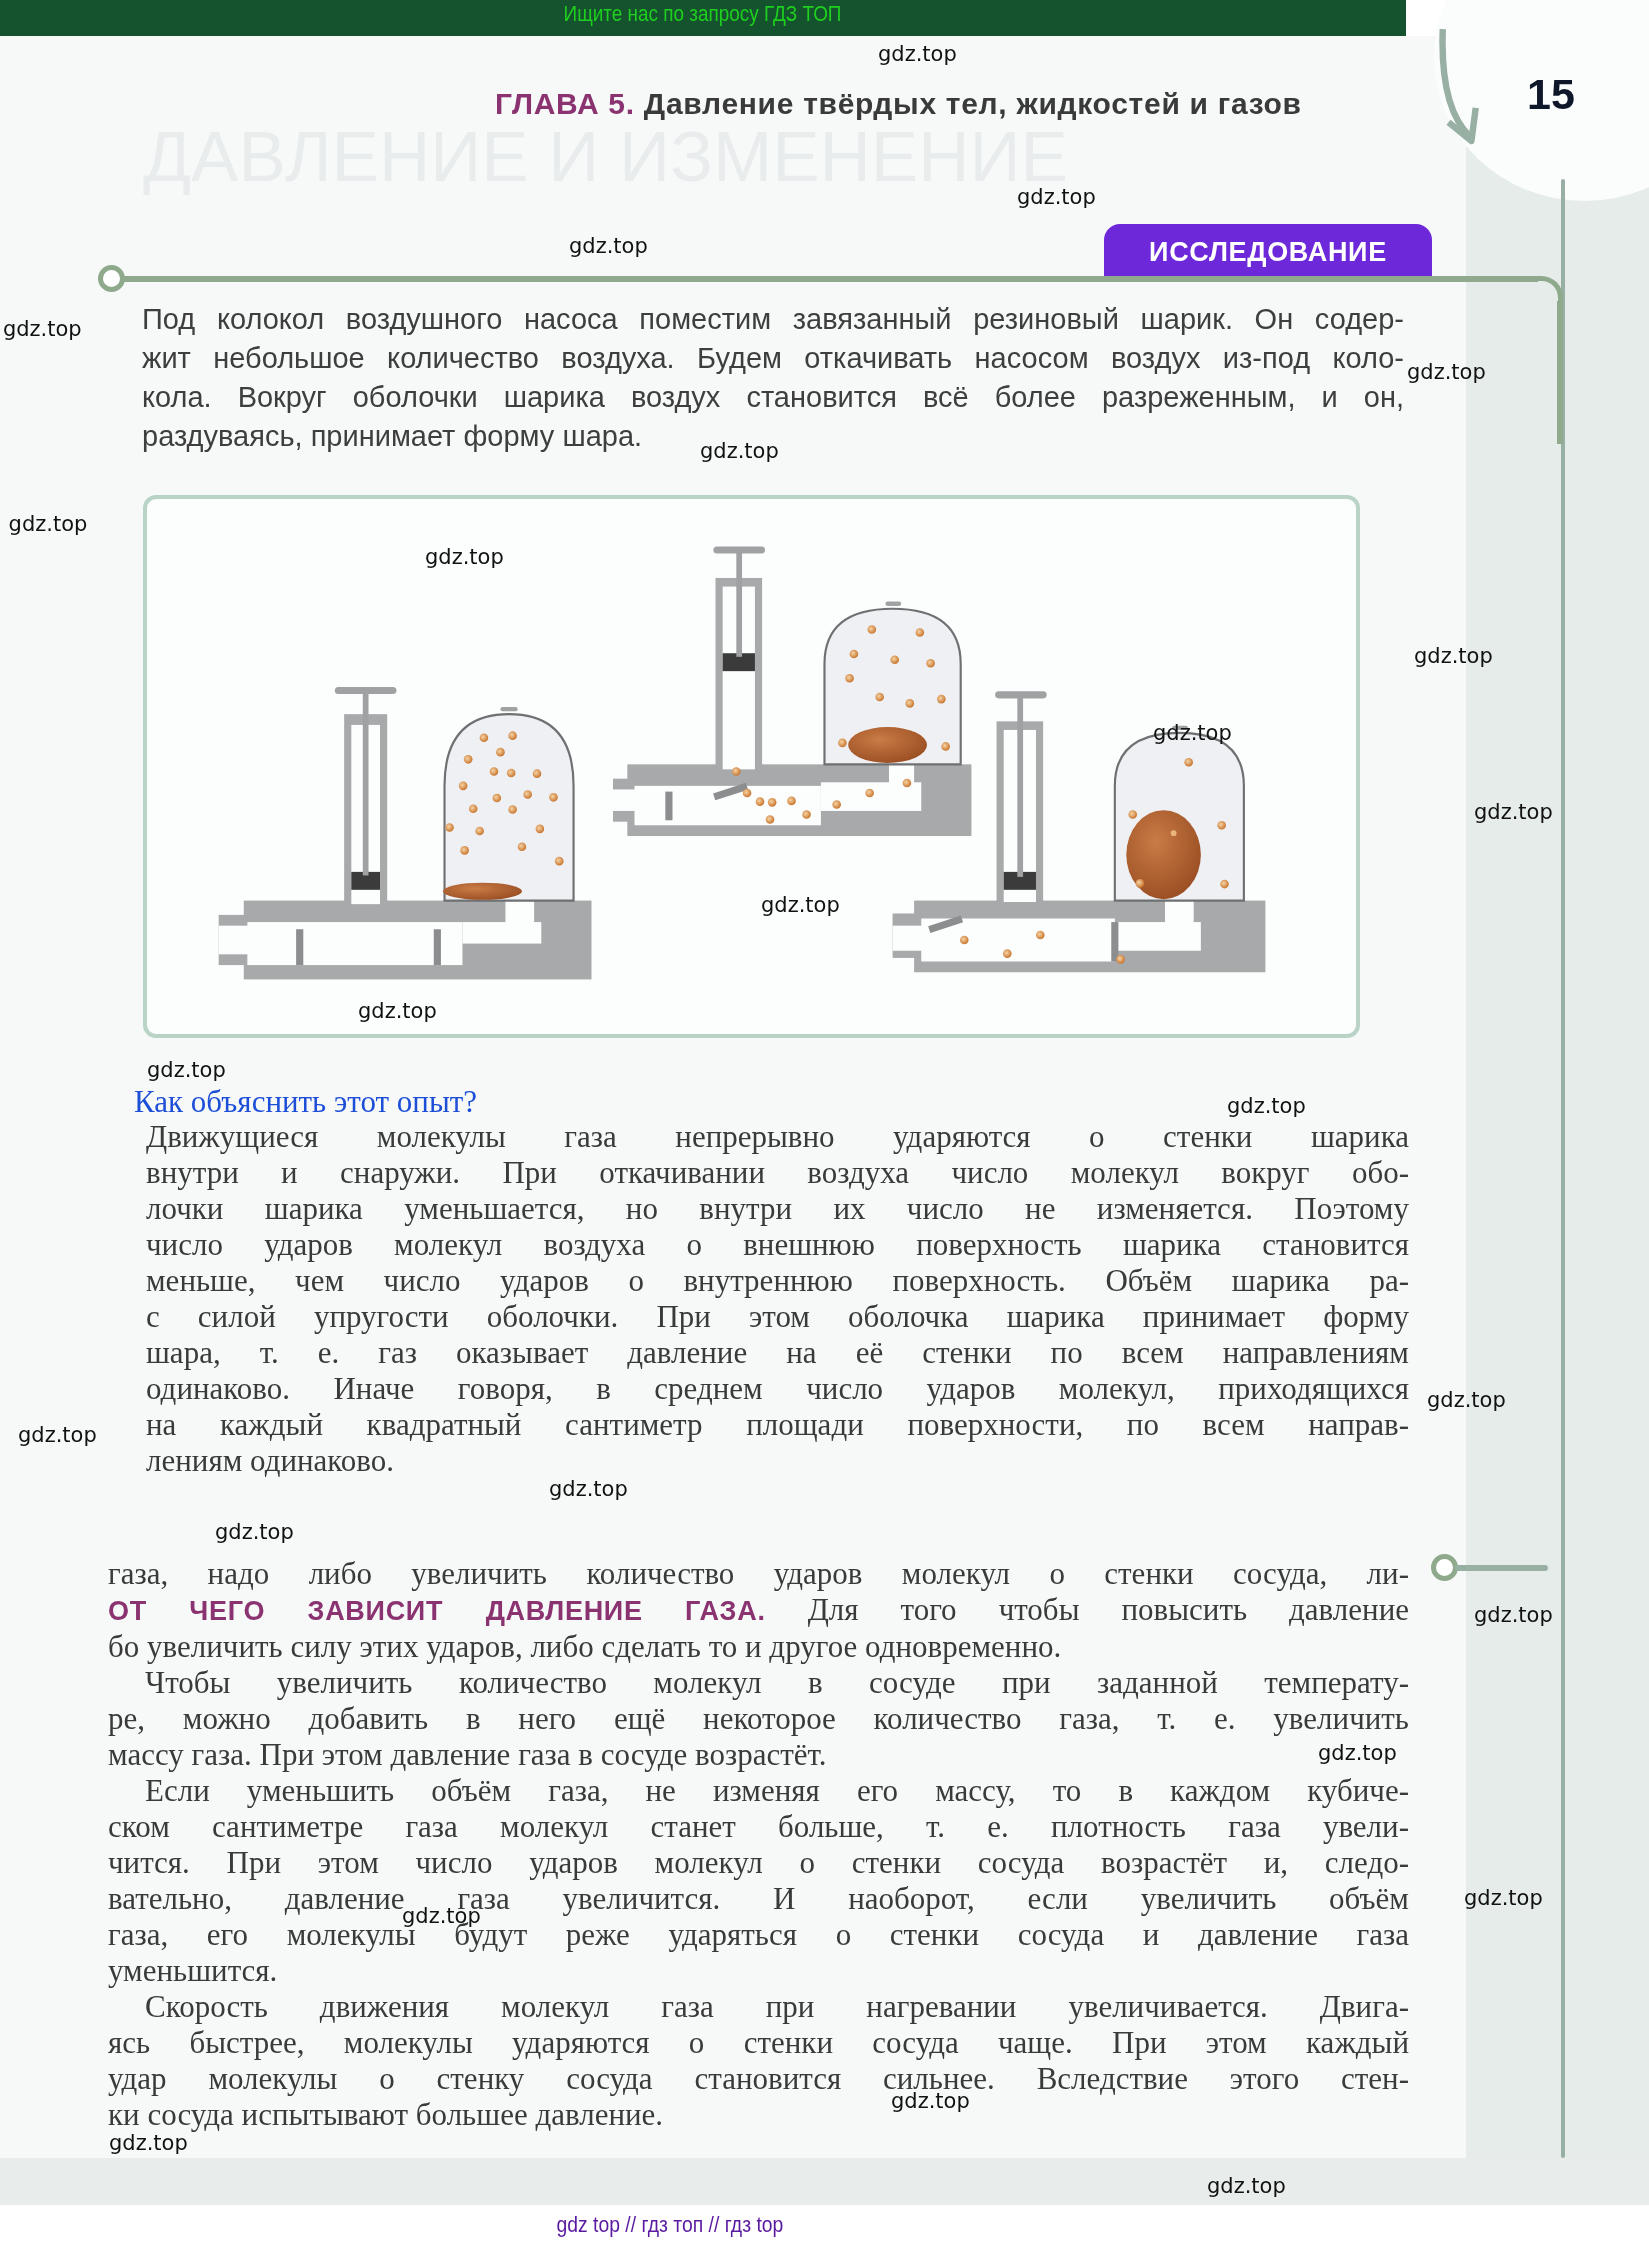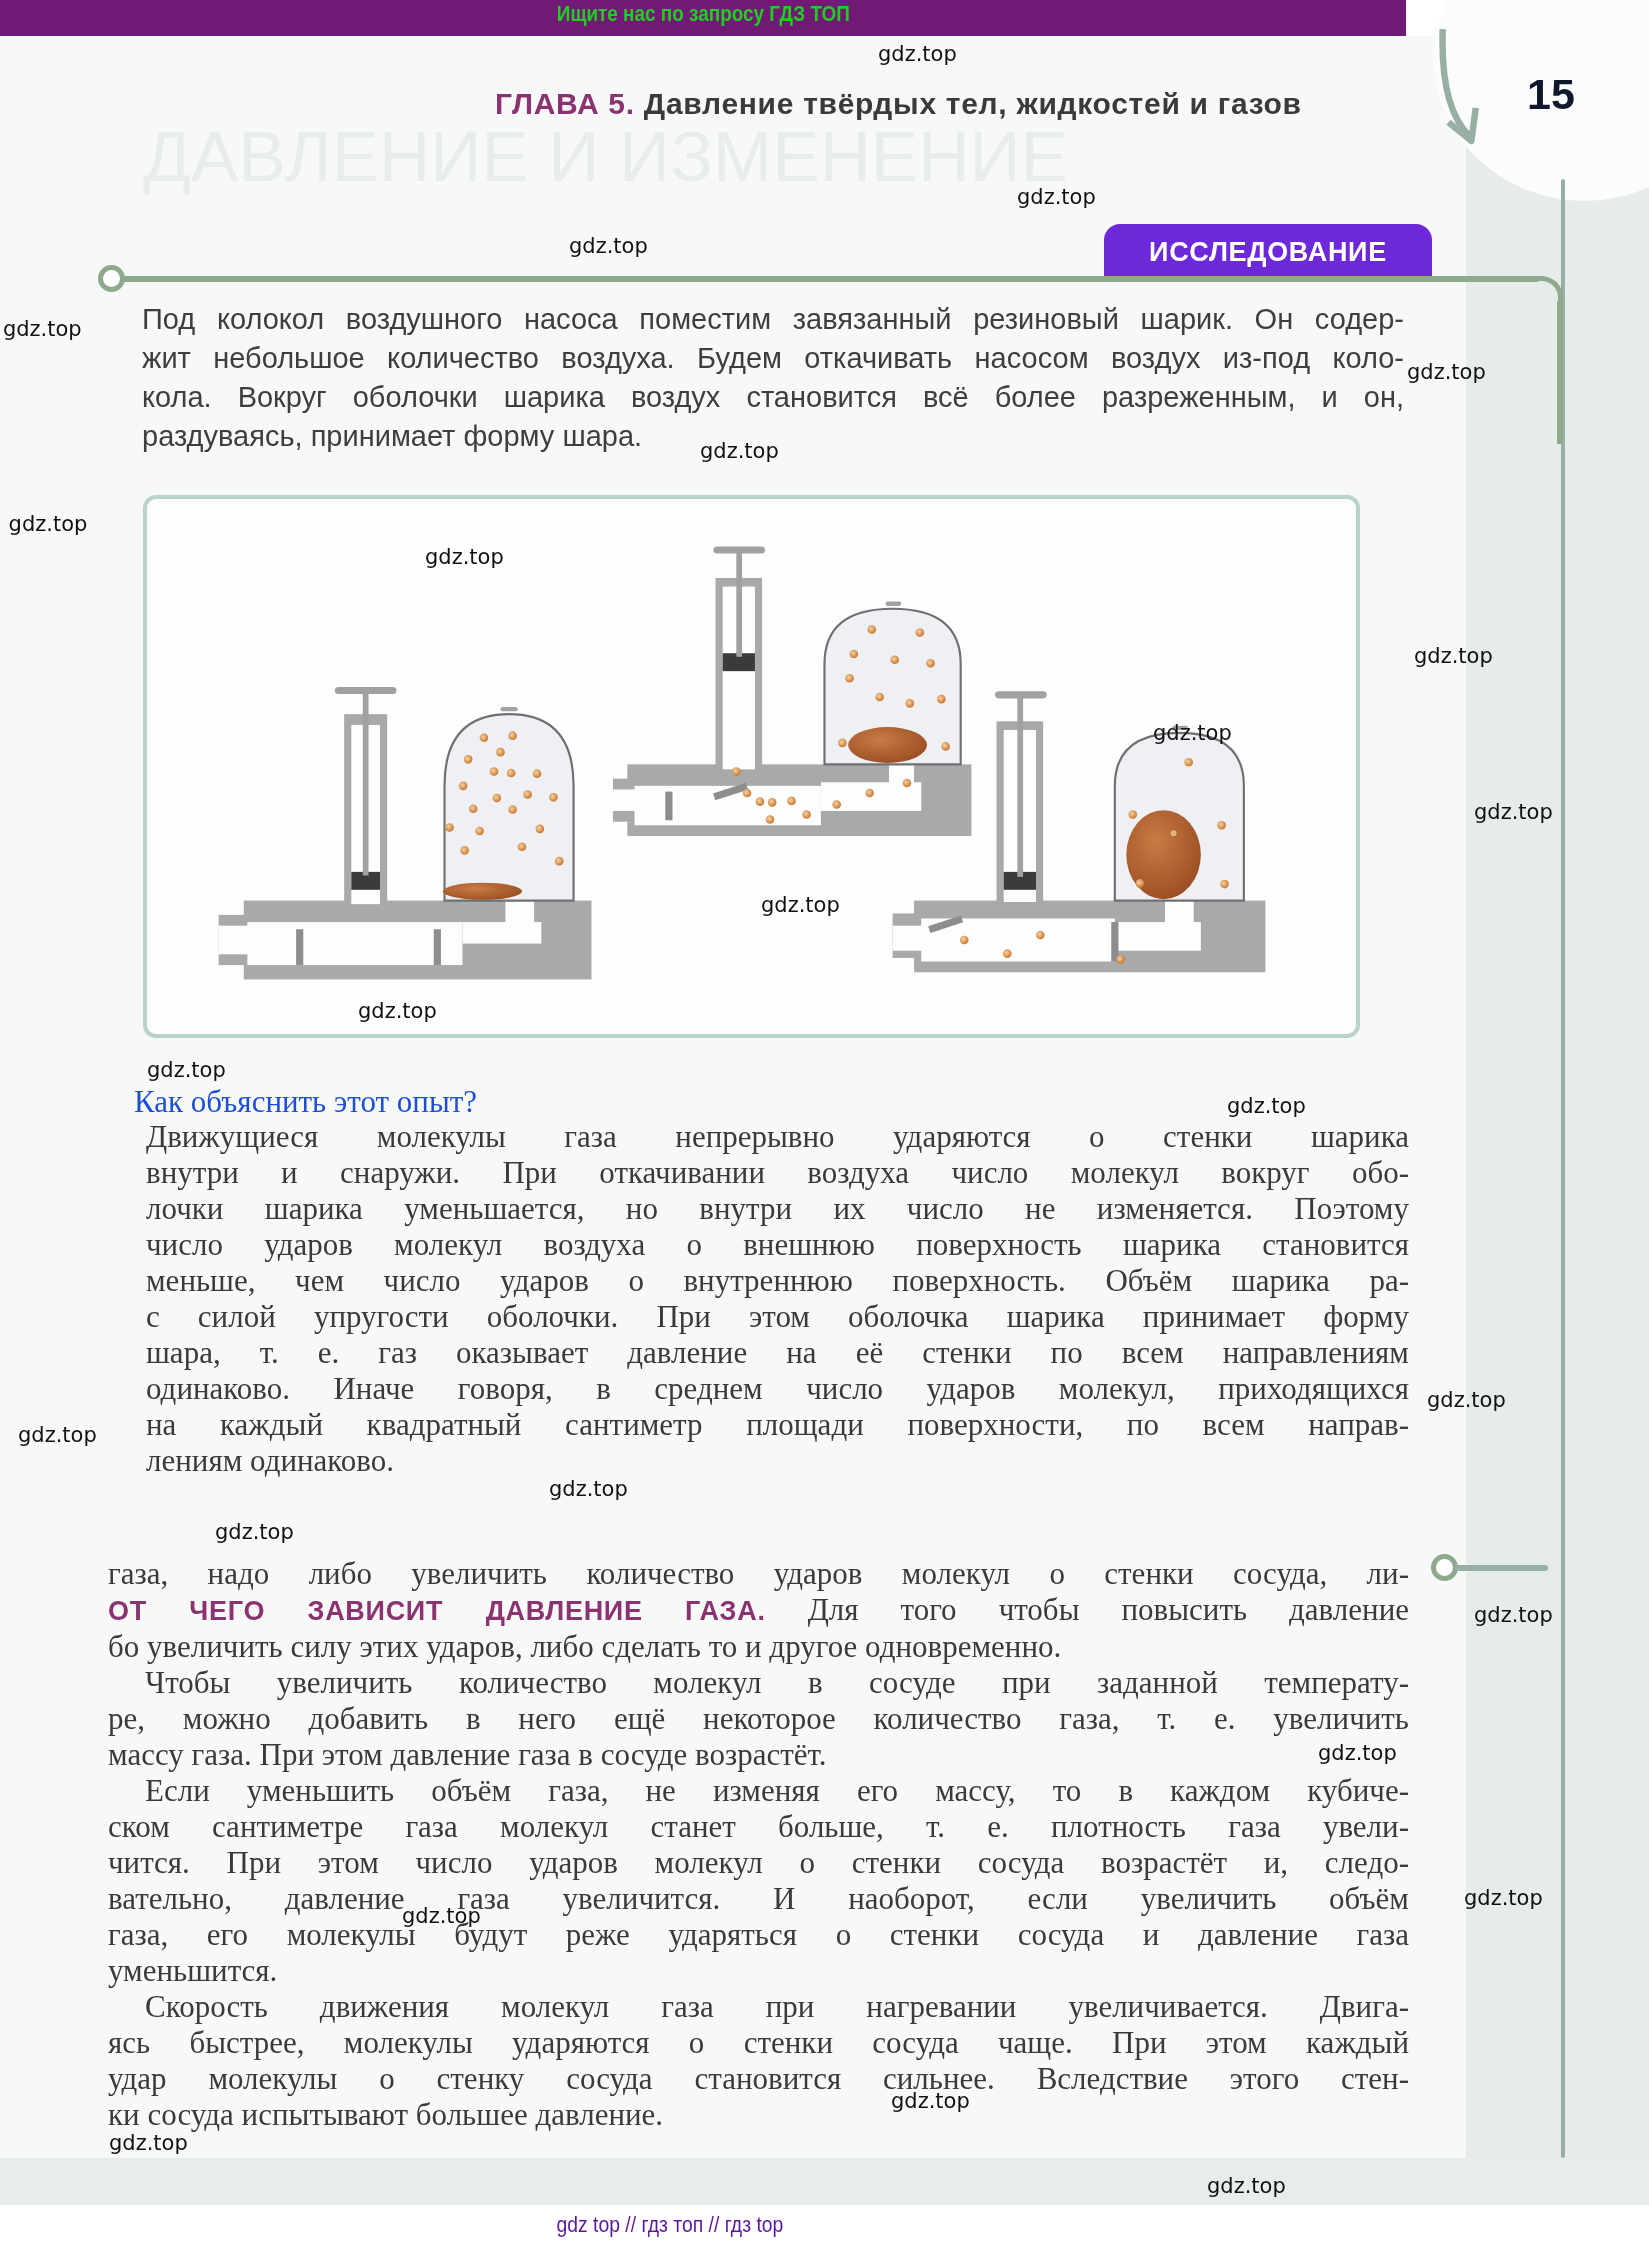--- a/index.html
+++ b/index.html
@@ -2,21 +2,21 @@
 <html style="font-size:11.5px"><head>
 <meta charset="utf-8">
 <style>
   html, body { margin:0; padding:0; }
   body {
     width:1650px; height:2250px; position:relative; overflow:hidden;
     background:#ffffff; font-family:"Liberation Sans", sans-serif;
   }
   .top-banner {
     position:absolute; left:0; top:0; width:1406px; height:36px;
-    background:#701a75; text-align:center;font-weight:bold;
+    background:#14532d; text-align:center;
   }
   .top-banner span {
     display:inline-block; margin-top:1.4px; font-size:22px; color:#1fcf1f;
     font-family:"Liberation Sans", sans-serif; transform:scaleX(0.86);
   }
   .page {
     position:absolute; left:0; top:36px; width:1650px; height:2169px;
     background:#f7f9f9;
   }
   .right-margin {

